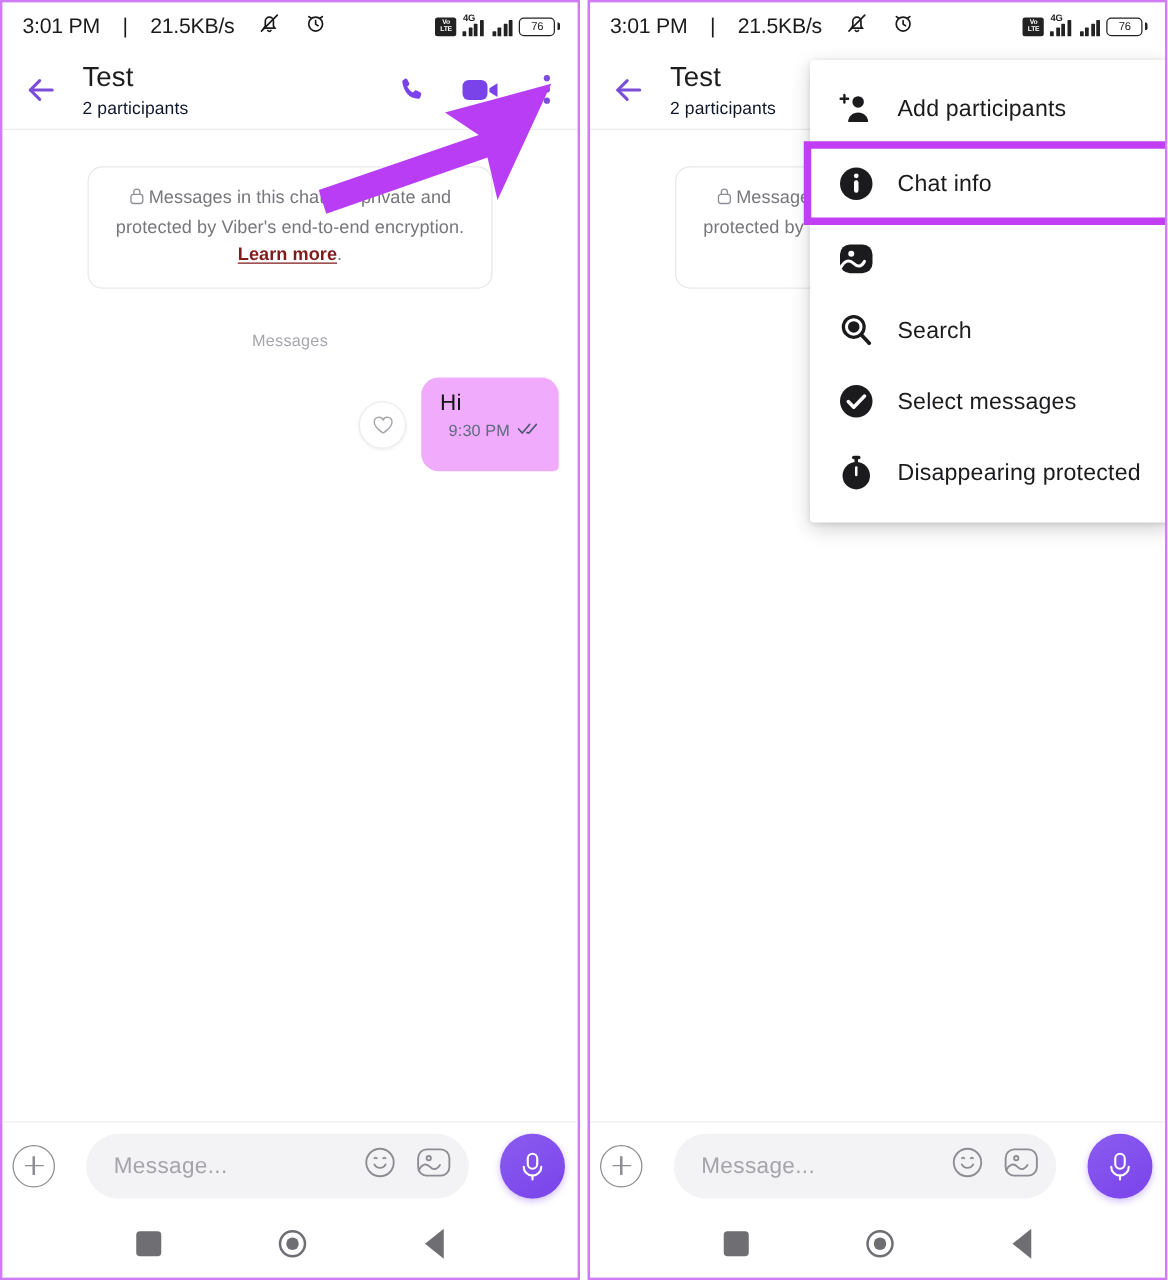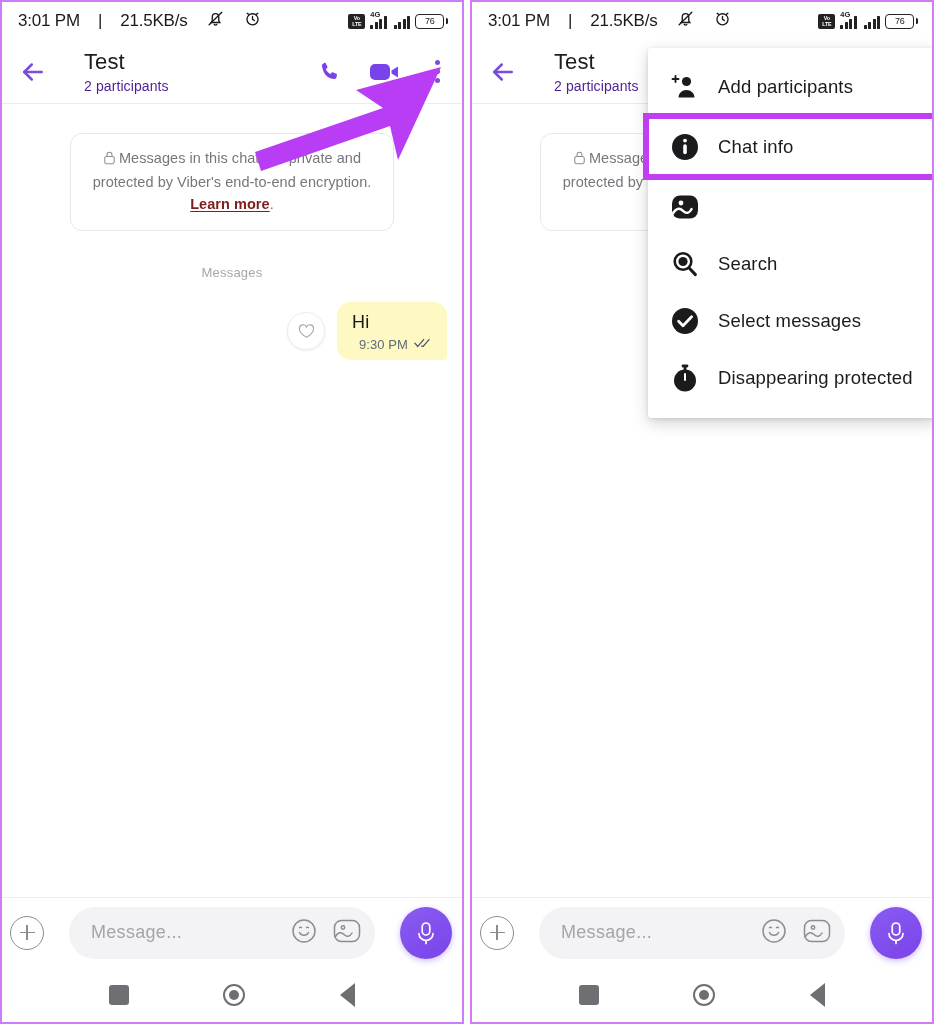--- a/index.html
+++ b/index.html
@@ -101,29 +101,28 @@
 
   
   .chatheader {
     height: 64px;
     display: flex;
     align-items: center;
     padding: 0 14px 0 16px;
     border-bottom: 1px solid #eceaee;
     background: #fff;
     position: relative;
-    gap: 18px;
   }
   .back-arrow { width: 30px; height: 30px; flex:0 0 30px; }
   .title-block { margin-left: 18px; flex: 1 1 auto; min-width:0; }
   .chat-title {
     font-size: 22px; color:#1d1d1f; letter-spacing: 0.1px; line-height: 24px;
   }
   .chat-sub {
-    font-size: 14px; color:#4c1d95; margin-top: 4px; letter-spacing:0.1px;
+    font-size: 14px; color:#0f172a; margin-top: 4px; letter-spacing:0.1px;
   }
   .header-actions { display:flex; align-items:center; gap: 26px; }
   .hdr-btn { display:flex; align-items:center; justify-content:center; }
   .kebab { display:flex; flex-direction:column; gap:4px; padding: 4px 8px; }
   .kebab span { display:block; width:5px; height:5px; border-radius:50%; background:#7b4dd8; }
 
   
   .chatbody {
     position: absolute;
     top: 103px; left: 0; right: 0; bottom: 125px;
@@ -165,23 +164,23 @@
   }
   .heart-btn {
     width: 38px; height: 38px; border-radius: 50%;
     background: #fff;
     border: 1px solid #eeecf0;
     box-shadow: 0 1px 3px rgba(0,0,0,0.07);
     display:flex; align-items:center; justify-content:center;
     flex: 0 0 38px;
   }
   .bubble {
-    background: #fef9c3;
+    background: #f0abfc;
     border-radius: 14px 14px 4px 14px;
-    padding: 9px 14px 8px 15px;
+    padding: 9px 14px 25px 15px;
     min-width: 110px;
     position: relative;
   }
   .bubble .text {
     font-size: 18px; color:#17171a; line-height: 22px; letter-spacing:0.2px;
   }
   .bubble .meta {
     display:flex; align-items:center; justify-content:flex-end; gap:6px;
     margin-top: 4px;
     font-size: 13px; color:#5d6c7c; letter-spacing:0.1px;

